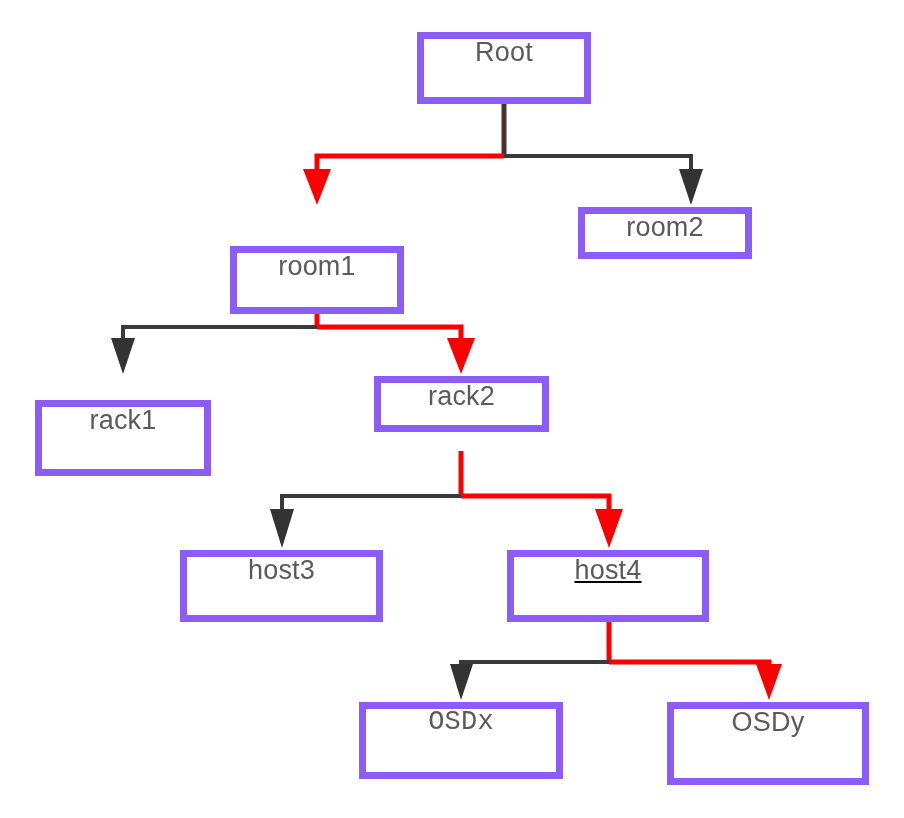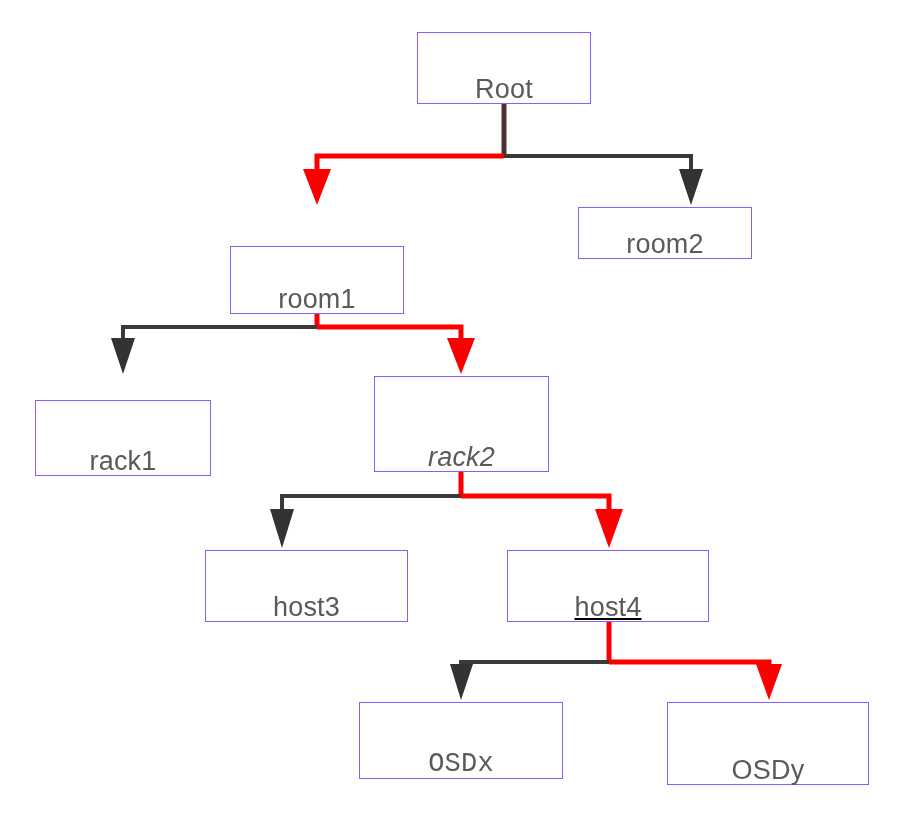--- a/index.html
+++ b/index.html
@@ -20,23 +20,23 @@
     left: 0;
     top: 0;
     width: 904px;
     height: 818px;
     pointer-events: none;
   }
   .node {
     position: absolute;
     box-sizing: border-box;
     background: #ffffff;
-    border: 1px solid #8b5cf6;
+    border: 7px solid #8b5cf6;
     display: flex;
-    align-items: flex-end;
+    align-items: flex-start;
     justify-content: center;
     z-index: 5;
   }
   .node-label {
     color: #5a5a5a;
     font-size: 27px;
     font-weight: 400;
     letter-spacing: 0.2px;
     line-height: 1;
     white-space: nowrap;
@@ -107,25 +107,25 @@
   </div>
 
   <div class="node" style="left:578px; top:207px; width:174px; height:52px;">
     <span class="node-label">room2</span>
   </div>
 
   <div class="node" style="left:35px; top:376px; width:176px; height:76px;margin-top:24px;">
     <span class="node-label">rack1</span>
   </div>
 
-  <div class="node" style="left:374px; top:376px; width:175px; height:96px;font-style:italic;">
+  <div class="node" style="left:374px; top:376px; width:175px; height:56px;">
     <span class="node-label">rack2</span>
   </div>
 
-  <div class="node" style="left:180px; top:550px; width:203px; height:72px;margin-left:25px;">
+  <div class="node" style="left:180px; top:550px; width:203px; height:72px;">
     <span class="node-label">host3</span>
   </div>
 
   <div class="node" style="left:507px; top:550px; width:202px; height:72px;text-decoration:underline;">
     <span class="node-label">host4</span>
   </div>
 
   <div class="node" style="left:359px; top:702px; width:204px; height:77px;font-family:Liberation Mono, monospace;">
     <span class="node-label">OSDx</span>
   </div>

